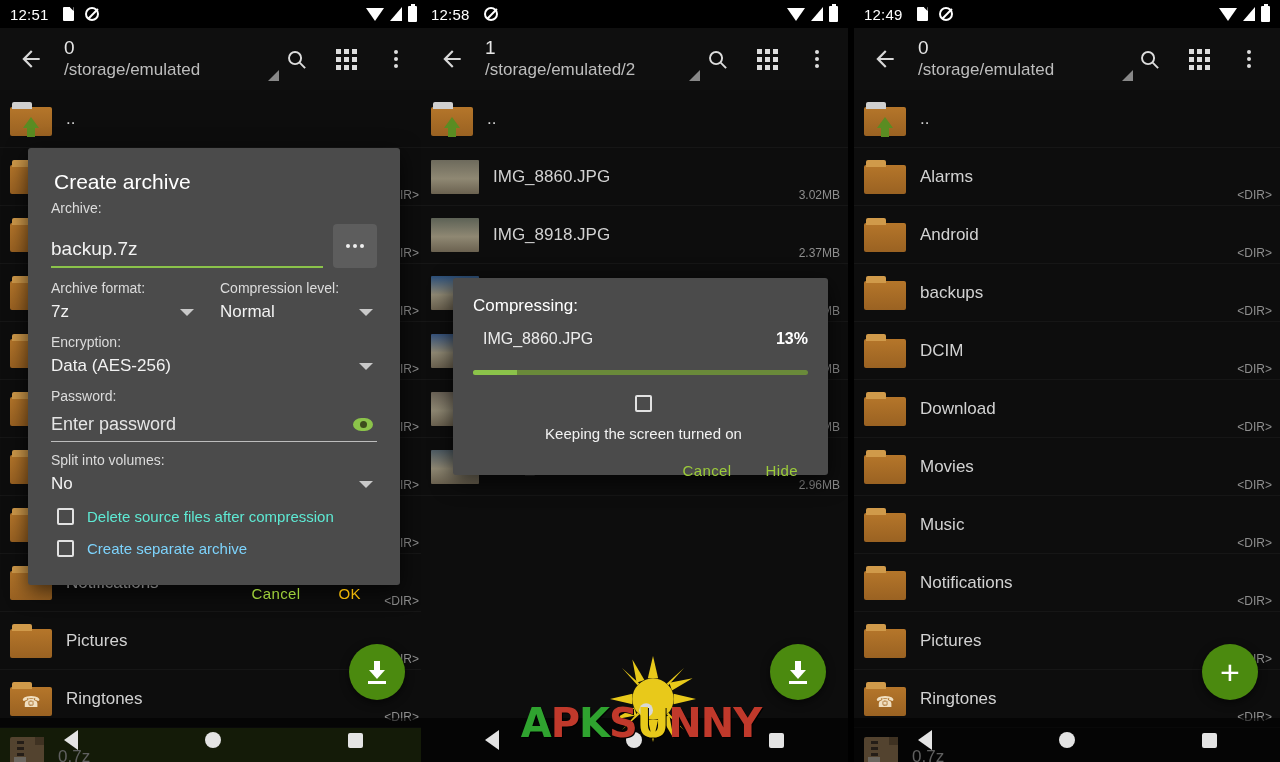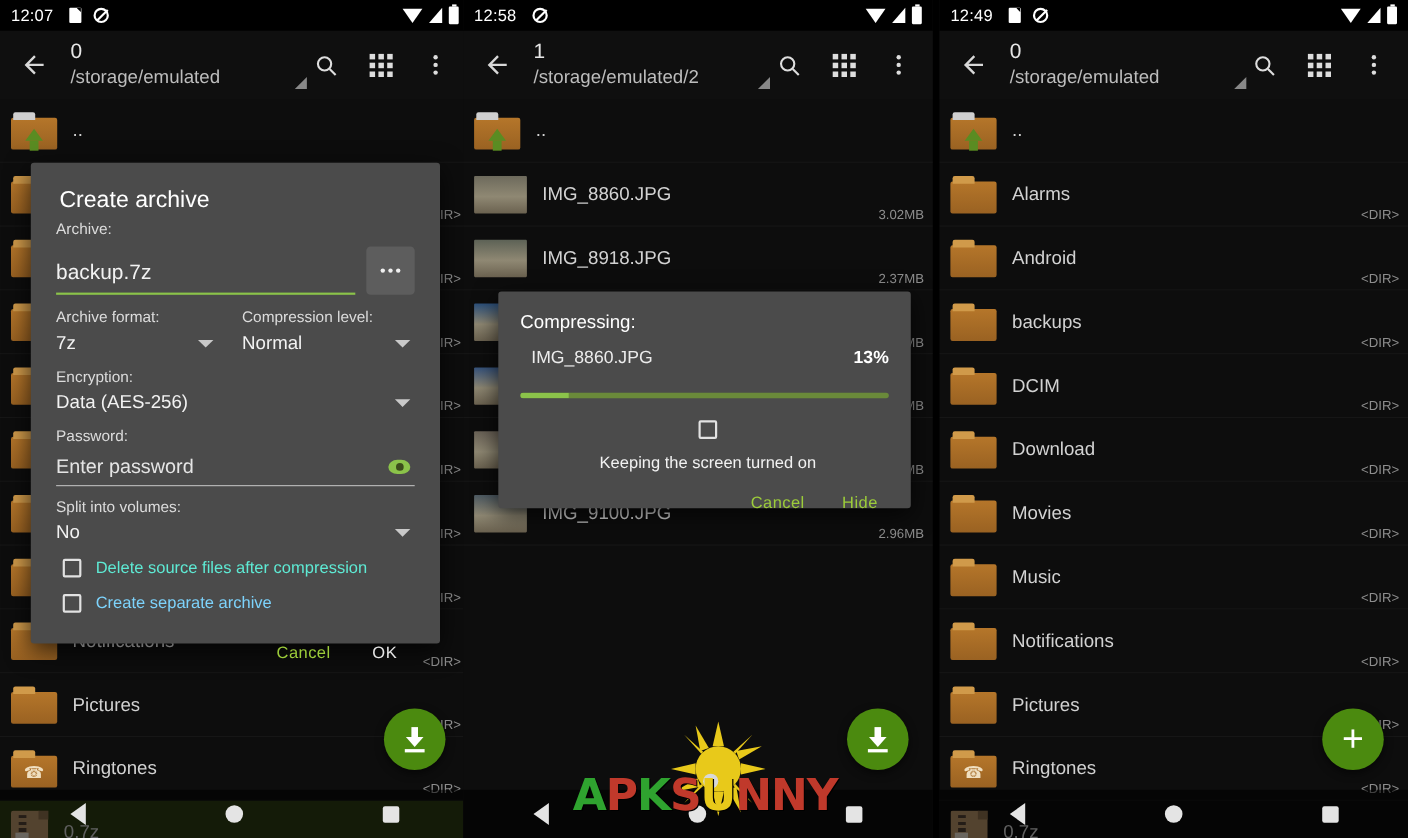--- a/index.html
+++ b/index.html
@@ -134,34 +134,34 @@
     box-shadow: 0 6px 22px rgba(0,0,0,.7);
   }
   .dlg-title{ color:#fff; font-size:21px; font-weight:400; }
   .lbl{ color:#dcdcdc; font-size:14px; }
   .val{ color:#f2f2f2; font-size:17px; }
   .underline-green{ border-bottom:2px solid #8bc34a; }
   .underline-grey{ border-bottom:1px solid #bdbdbd; }
   .caret-dn{ width:0;height:0;border-left:7px solid transparent;border-right:7px solid transparent;border-top:7px solid #c9c9c9;}
   .cbox{ width:17px;height:17px;border:2px solid #e2e2e2;border-radius:2px;flex:none;}
   .btn-text{ color:#9ccc3a; font-size:15px; letter-spacing:.4px;}
-  .btn-text.ok{ color:#e5e5e5;text-align:right;}
+  .btn-text.ok{ color:#eab308;text-align:right;}
 
   
   #dlg-create{ left:28px; top:148px; width:372px; height:437px; }
   .ca-title{ padding: 22px 0 6px 26px;}
   .ellipsis-btn{
     width:44px;height:44px;background:#5d5d5d;border-radius:4px;display:flex;align-items:center;justify-content:center;gap:3px;
   }
   .ellipsis-btn i{ width:4px;height:4px;border-radius:50%;background:#efefef;display:block;}
   .eye{ width:20px;height:13px;border-radius:50% / 60%; background:#8bc34a; display:flex;align-items:center;justify-content:center;}
   .eye i{ width:7px;height:7px;border-radius:50%;background:#3c4c1c; display:block;}
 
   
-  #dlg-compress{ left:453px; top:265px; width:375px; height:197px; }
+  #dlg-compress{ left:453px; top:278px; width:375px; height:197px; }
   .prog-track{ height:5px; background:#6a8a3a; border-radius:3px; position:relative; overflow:hidden;}
   .prog-fill{ position:absolute;left:0;top:0;height:100%;background:#8bc34a;}
 
   
   .watermark{
     position:absolute; left:548px; bottom:16px; width:186px; height:96px;
     display:flex; align-items:flex-end; justify-content:center;
   }
   .wm-sun{ position:absolute; left:62px; top:6px; width:86px;height:86px; }
   .wm-text{
@@ -172,21 +172,21 @@
   .wm-a{color:#2fa32f;} .wm-p{color:#c0392b;} .wm-k{color:#2fa32f;}
   .wm-s{color:#c0392b;} .wm-u{color:#e8c91a;} .wm-n{color:#c0392b;} .wm-y{color:#c0392b;}
 </style>
 </head>
 <body>
 
 <div class="stage">
 
   <div class="panel" id="panel-1">
     <div class="statusbar">
-      <span class="sb-time">12:07</span>
+      <span class="sb-time">12:51</span>
       <span class="sb-icons-left">
         <span class="ic-sdcard"></span>
         <span class="ic-nosound"></span>
       </span>
       <span class="sb-icons-right">
         <span class="ic-wifi"></span>
         <span class="ic-signal"></span>
         <span class="ic-battery"></span>
       </span>
     </div>

